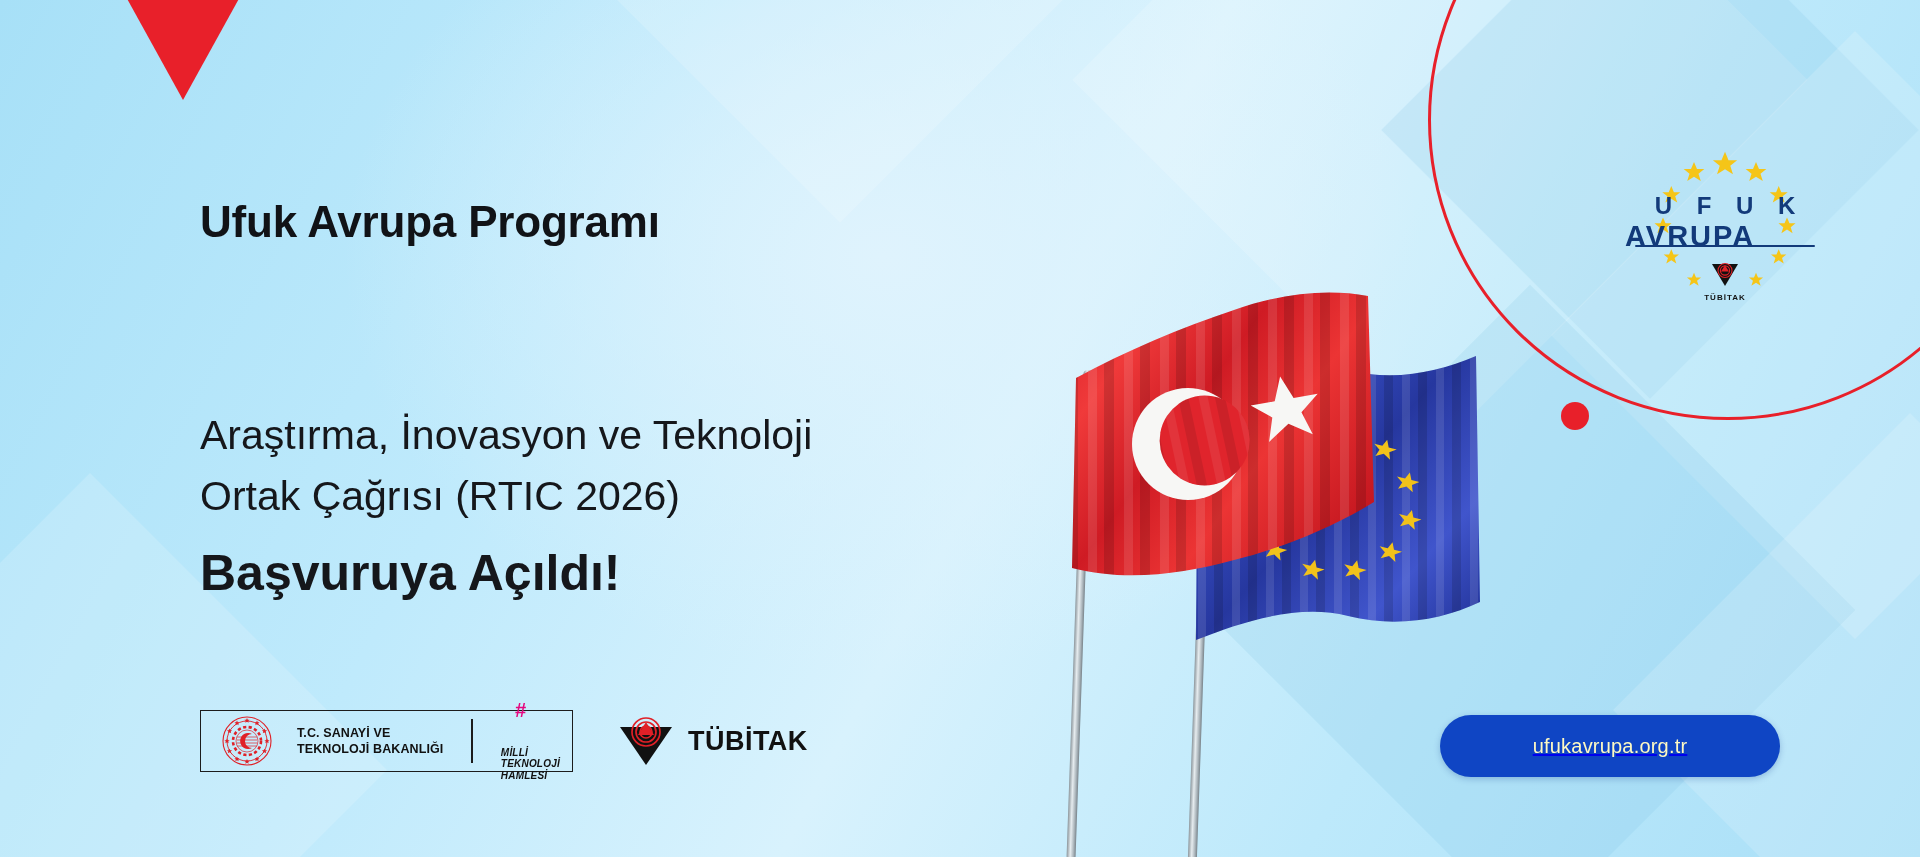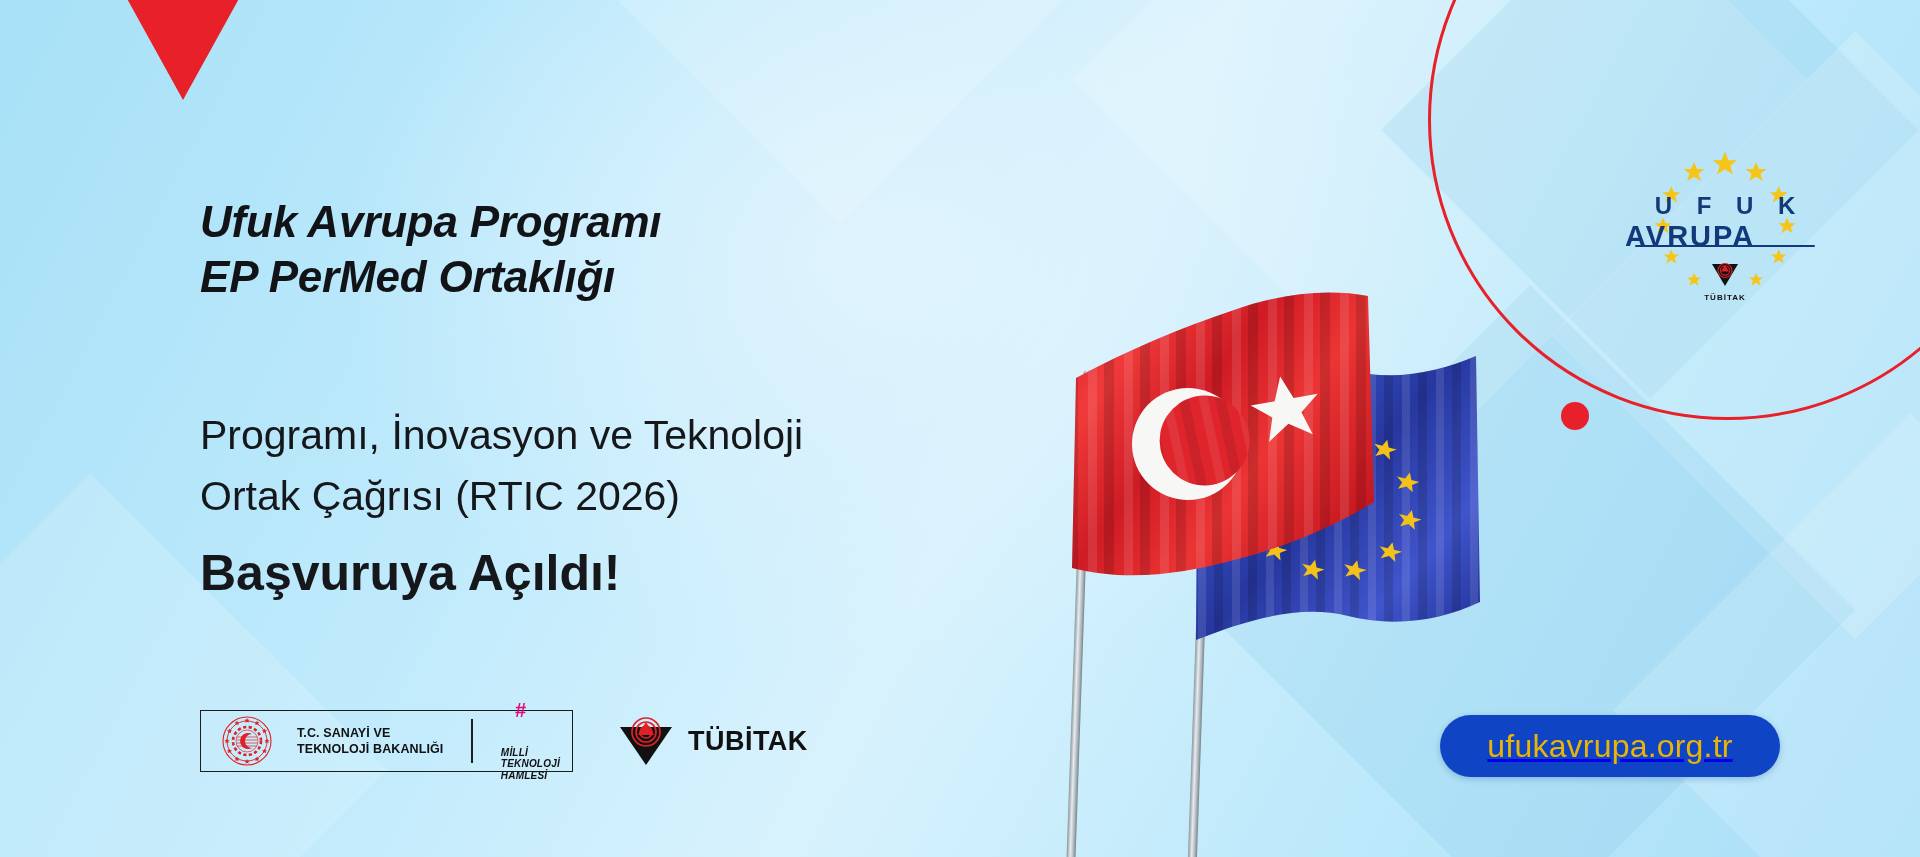--- a/index.html
+++ b/index.html
@@ -60,21 +60,21 @@
   
   #headline {
     position:absolute; left:200px; top:195px;
     color:#111317;
     font-weight:800;
     font-size:44px;
     line-height:1.24;
     letter-spacing:-0.2px;
     font-stretch:condensed;
   }
-  #headline .hl { display:block; white-space:nowrap;font-style:italic; }
+  #headline .hl { display:block; white-space:nowrap; }
 
   #subhead {
     position:absolute; left:200px; top:405px;
     color:#15171b;
     font-size:41px;
     line-height:1.48;
     font-stretch:condensed;
   }
   #subhead .sl { display:block; white-space:nowrap; font-weight:400; }
   #subhead .sl.bold { font-weight:800; margin-top:10px; font-size:50px; }
@@ -112,21 +112,21 @@
 
   
   #url-pill {
     position:absolute; left:1440px; top:715px;
     width:340px; height:62px;
     background:#0f45c4; border-radius:31px;
     display:flex; align-items:center; justify-content:center;
     box-shadow:0 2px 6px rgba(12,50,140,0.25);
   }
   #url-text {
-    color:#eab308; font-size:32px; font-weight:400; letter-spacing:0.2px;
+    color:#fef9c3; font-size:20px; font-weight:400; letter-spacing:0.2px;
   }
 
   
   #ua-logo {
     position:absolute; left:1625px; top:140px;
     width:200px; height:180px;
   }
   #ua-stars { position:absolute; inset:0; }
   #ua-ufuk {
     position:absolute; left:0; right:0; top:52px;
@@ -180,25 +180,24 @@
   <div class="poly" id="fac6"></div>
   <div class="poly" id="fac7"></div>
 
   <div id="red-triangle"></div>
 
   <div id="red-arc"></div>
   <div id="red-dot"></div>
 
   <div id="headline">
     <span class="hl">Ufuk Avrupa Programı</span>
-    <span class="hl">EP PerMed Ortaklığı</span>
   </div>
 
   <div id="subhead">
-    <span class="sl">Programı, İnovasyon ve Teknoloji</span>
+    <span class="sl">Araştırma, İnovasyon ve Teknoloji</span>
     <span class="sl">Ortak Çağrısı (RTIC 2026)</span>
     <span class="sl bold">Başvuruya Açıldı!</span>
   </div>
 
   <div id="flags">
     <div class="pole" id="pole-tr"></div>
     <div class="pole" id="pole-eu"></div>
 
     <svg id="eu-flag" class="flag" viewBox="0 0 300 330">
       <defs>

